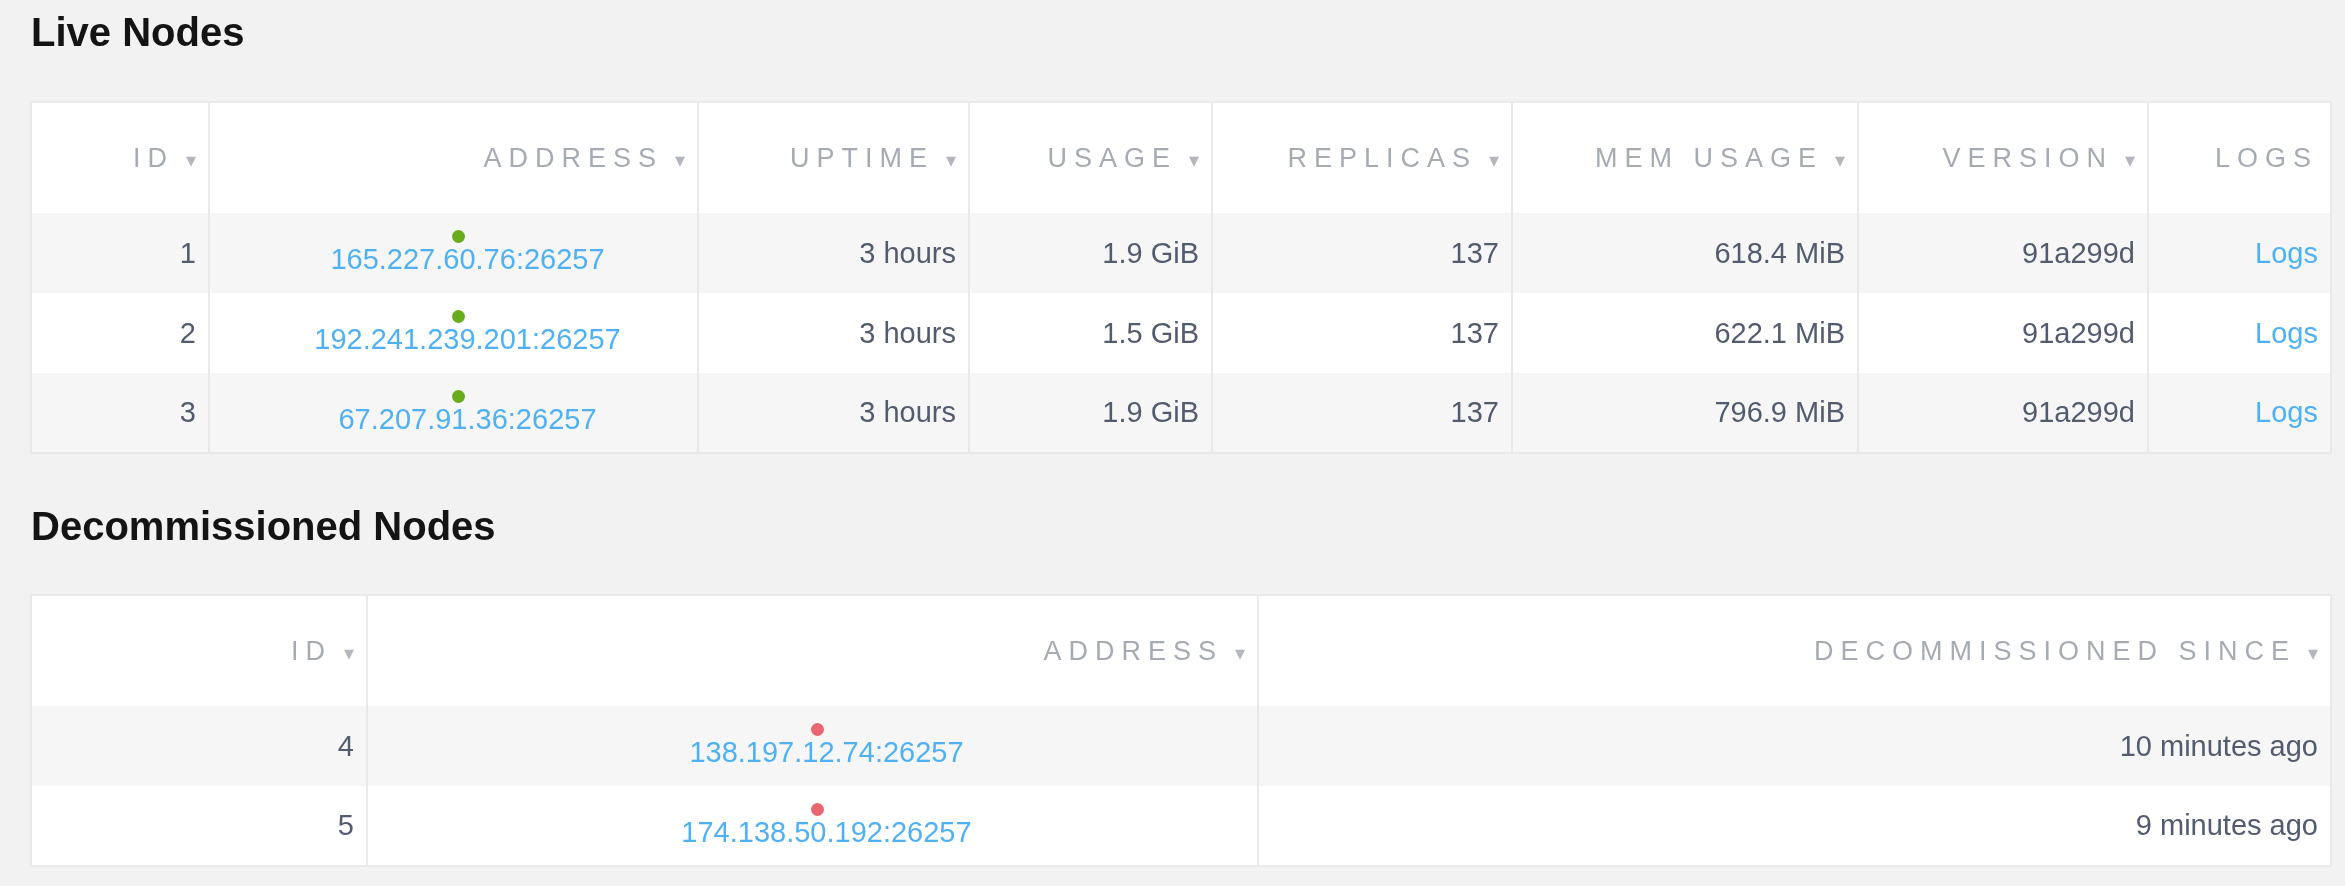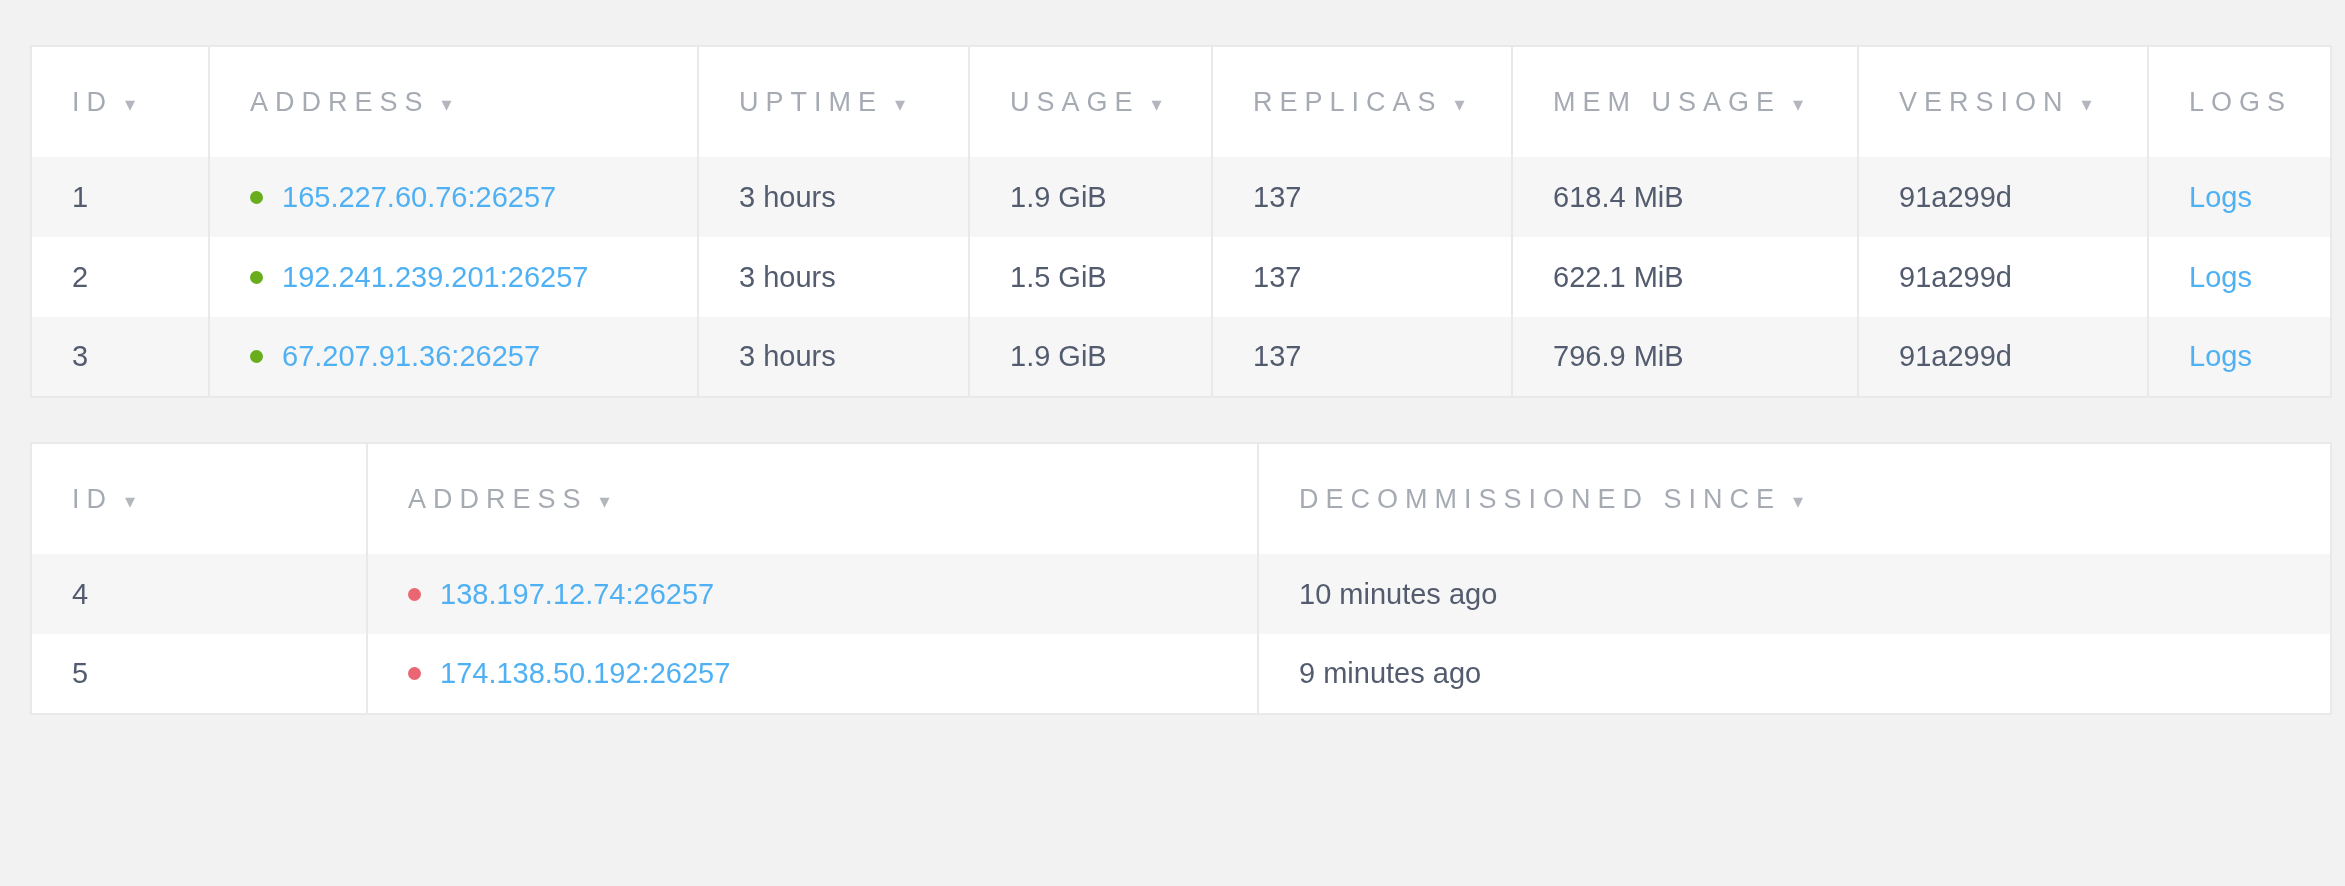--- a/index.html
+++ b/index.html
@@ -23,23 +23,23 @@
     table-layout: fixed;
     border-collapse: collapse;
     background: #ffffff;
     margin-left: 30px;
     border: 2px solid #e9e9e9;
   }
   #live-table { margin-top: 45px; }
   #decommissioned-table { margin-top: 44px; }
 
   th, td {
-    text-align: left;
+    text-align: right;
     padding-left: 40px;
-    padding-right: 18px;
+    padding-right: 12px;
     border-right: 2px solid #e9e9e9;
     overflow: hidden;
     white-space: nowrap;
   }
   th:last-child, td:last-child { border-right: none; }
 
   th {
     height: 111px;
     font-size: 27px;
     font-weight: 400;
@@ -63,36 +63,37 @@
   }
   tbody tr:nth-child(odd) { background: #f6f6f6; }
   tbody tr:nth-child(even) { background: #ffffff; }
 
   a.node-link, a.logs-link {
     color: #4fb1f3;
     text-decoration: none;
     cursor: pointer;
   }
 
-  .addr-wrap { display: flex; align-items: center; }
+  .addr-wrap { display: flex; align-items: center; flex-direction: column; }
   .status-dot {
     display: inline-block;
     width: 13px;
     height: 13px;
     border-radius: 50%;
     margin-right: 19px;
     flex: none;
   }
   .status-dot.live { background: #69ad1d; }
   .status-dot.dead { background: #ea6672; }
 </style>
 </head>
 <body>
 
 <section>
+  <h2 id="live-title" class="section-title">Live Nodes</h2>
 
   <table id="live-table" class="nodes-table">
     <colgroup>
       <col style="width:178px">
         <col style="width:489px">
         <col style="width:271px">
         <col style="width:243px">
       <col style="width:300px">
         <col style="width:346px">
         <col style="width:290px">
@@ -154,20 +155,21 @@
         <td>137</td>
         <td>796.9 MiB</td>
         <td>91a299d</td>
         <td><a class="logs-link">Logs</a></td>
       </tr>
     </tbody>
   </table>
 </section>
 
 <section>
+  <h2 id="decommissioned-title" class="section-title">Decommissioned Nodes</h2>
 
   <table id="decommissioned-table" class="nodes-table">
     <colgroup>
       <col style="width:336px">
         <col style="width:891px">
         <col style="width:1073px">
     </colgroup>
     <thead>
       <tr>
         <th><span>ID</span><span class="sort-arrow">▾</span></th>

